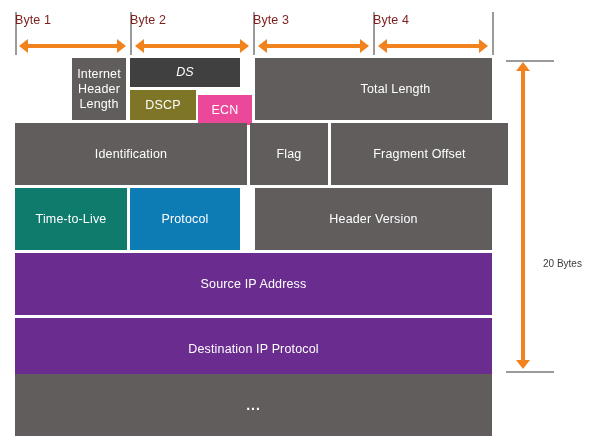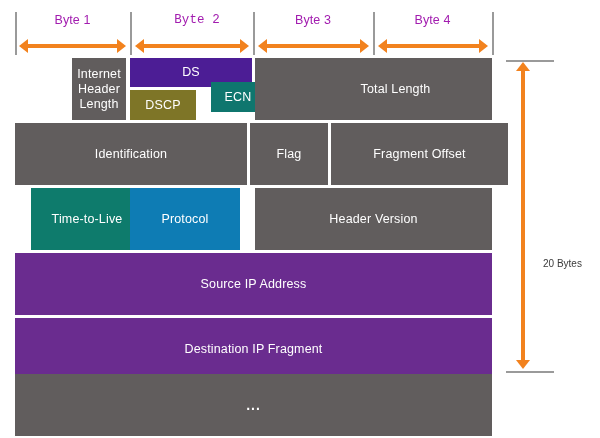--- a/index.html
+++ b/index.html
@@ -24,22 +24,22 @@
     position: absolute;
     width: 2px;
     background: #9a9a9a;
     top: 12px;
     height: 43px;
   }
   .byte-label {
     position: absolute;
     top: 13px;
     font-size: 12.5px;
-    color: #a21caf;
-    text-align: center;
+    color: #7f1d1d;
+    text-align: left;
     letter-spacing: 0.1px;
   }
   .byte-arrow {
     position: absolute;
     height: 14px;
     top: 39px;
   }
   .byte-arrow .shaft {
     position: absolute;
     left: 7px;
@@ -139,21 +139,21 @@
 
 <div id="stage">
 
   <div class="byte-tick" style="left:15px;"></div>
   <div class="byte-tick" style="left:130px;"></div>
   <div class="byte-tick" style="left:253px;"></div>
   <div class="byte-tick" style="left:373px;"></div>
   <div class="byte-tick" style="left:492px;"></div>
 
   <div class="byte-label" style="left:15px;width:115px;">Byte 1</div>
-  <div class="byte-label" style="left:130px;width:134px;font-family:Liberation Mono, monospace;">Byte 2</div>
+  <div class="byte-label" style="left:130px;width:134px;">Byte 2</div>
   <div class="byte-label" style="left:253px;width:120px;">Byte 3</div>
   <div class="byte-label" style="left:373px;width:119px;">Byte 4</div>
 
   <div class="byte-arrow" style="left:19px;width:107px;">
     <div class="head left"></div>
     <div class="shaft"></div>
     <div class="head right"></div>
   </div>
   <div class="byte-arrow" style="left:135px;width:114px;">
     <div class="head left"></div>
@@ -171,37 +171,37 @@
     <div class="head right"></div>
   </div>
 
 
   <div class="cell stacked" style="left:72px;top:58px;width:54px;height:62px;background:#615d5d;">
     <span>Internet</span>
     <span>Header</span>
     <span>Length</span>
   </div>
 
-  <div class="cell" style="left:130px;top:58px;width:122px;height:29px;background:#4c1d95;">DS</div>
+  <div class="cell" style="left:130px;top:58px;width:110px;height:29px;background:#404040;font-style:italic;">DS</div>
   <div class="cell" style="left:130px;top:90px;width:66px;height:30px;background:#7e7527;">DSCP</div>
-  <div class="cell" style="left:198px;top:82px;width:54px;height:30px;background:#0f766e;margin-left:13px;">ECN</div>
+  <div class="cell" style="left:198px;top:95px;width:54px;height:30px;background:#ec4899;">ECN</div>
 
   <div class="cell" style="left:255px;top:58px;width:237px;height:62px;background:#615d5d;padding-left:47px;">Total Length</div>
 
   <div class="cell" style="left:15px;top:123px;width:232px;height:62px;background:#615d5d;">Identification</div>
   <div class="cell" style="left:250px;top:123px;width:78px;height:62px;background:#615d5d;">Flag</div>
   <div class="cell" style="left:331px;top:123px;width:177px;height:62px;background:#615d5d;">Fragment Offset</div>
 
-  <div class="cell" style="left:15px;top:188px;width:112px;height:62px;background:#0e7b6c;margin-left:16px;">Time-to-Live</div>
+  <div class="cell" style="left:15px;top:188px;width:112px;height:62px;background:#0e7b6c;">Time-to-Live</div>
   <div class="cell" style="left:130px;top:188px;width:110px;height:62px;background:#0e7cb4;">Protocol</div>
   <div class="cell" style="left:255px;top:188px;width:237px;height:62px;background:#615d5d;">Header Version</div>
 
   <div class="cell" style="left:15px;top:253px;width:477px;height:62px;background:#6a2c8f;">Source IP Address</div>
 
-  <div class="cell" style="left:15px;top:318px;width:477px;height:62px;background:#6a2c8f;">Destination IP Fragment</div>
+  <div class="cell" style="left:15px;top:318px;width:477px;height:62px;background:#6a2c8f;">Destination IP Protocol</div>
 
   <div class="cell" style="left:15px;top:374px;width:477px;height:62px;background:#615d5d;">
     <span class="ellipsis-mark">...</span>
   </div>
 
   <div class="bracket-tick" style="left:506px;top:60px;width:48px;"></div>
   <div class="bracket-tick" style="left:506px;top:371px;width:48px;"></div>
 
   <div class="v-arrow" style="left:516px;top:62px;height:307px;">
     <div class="head up"></div>

